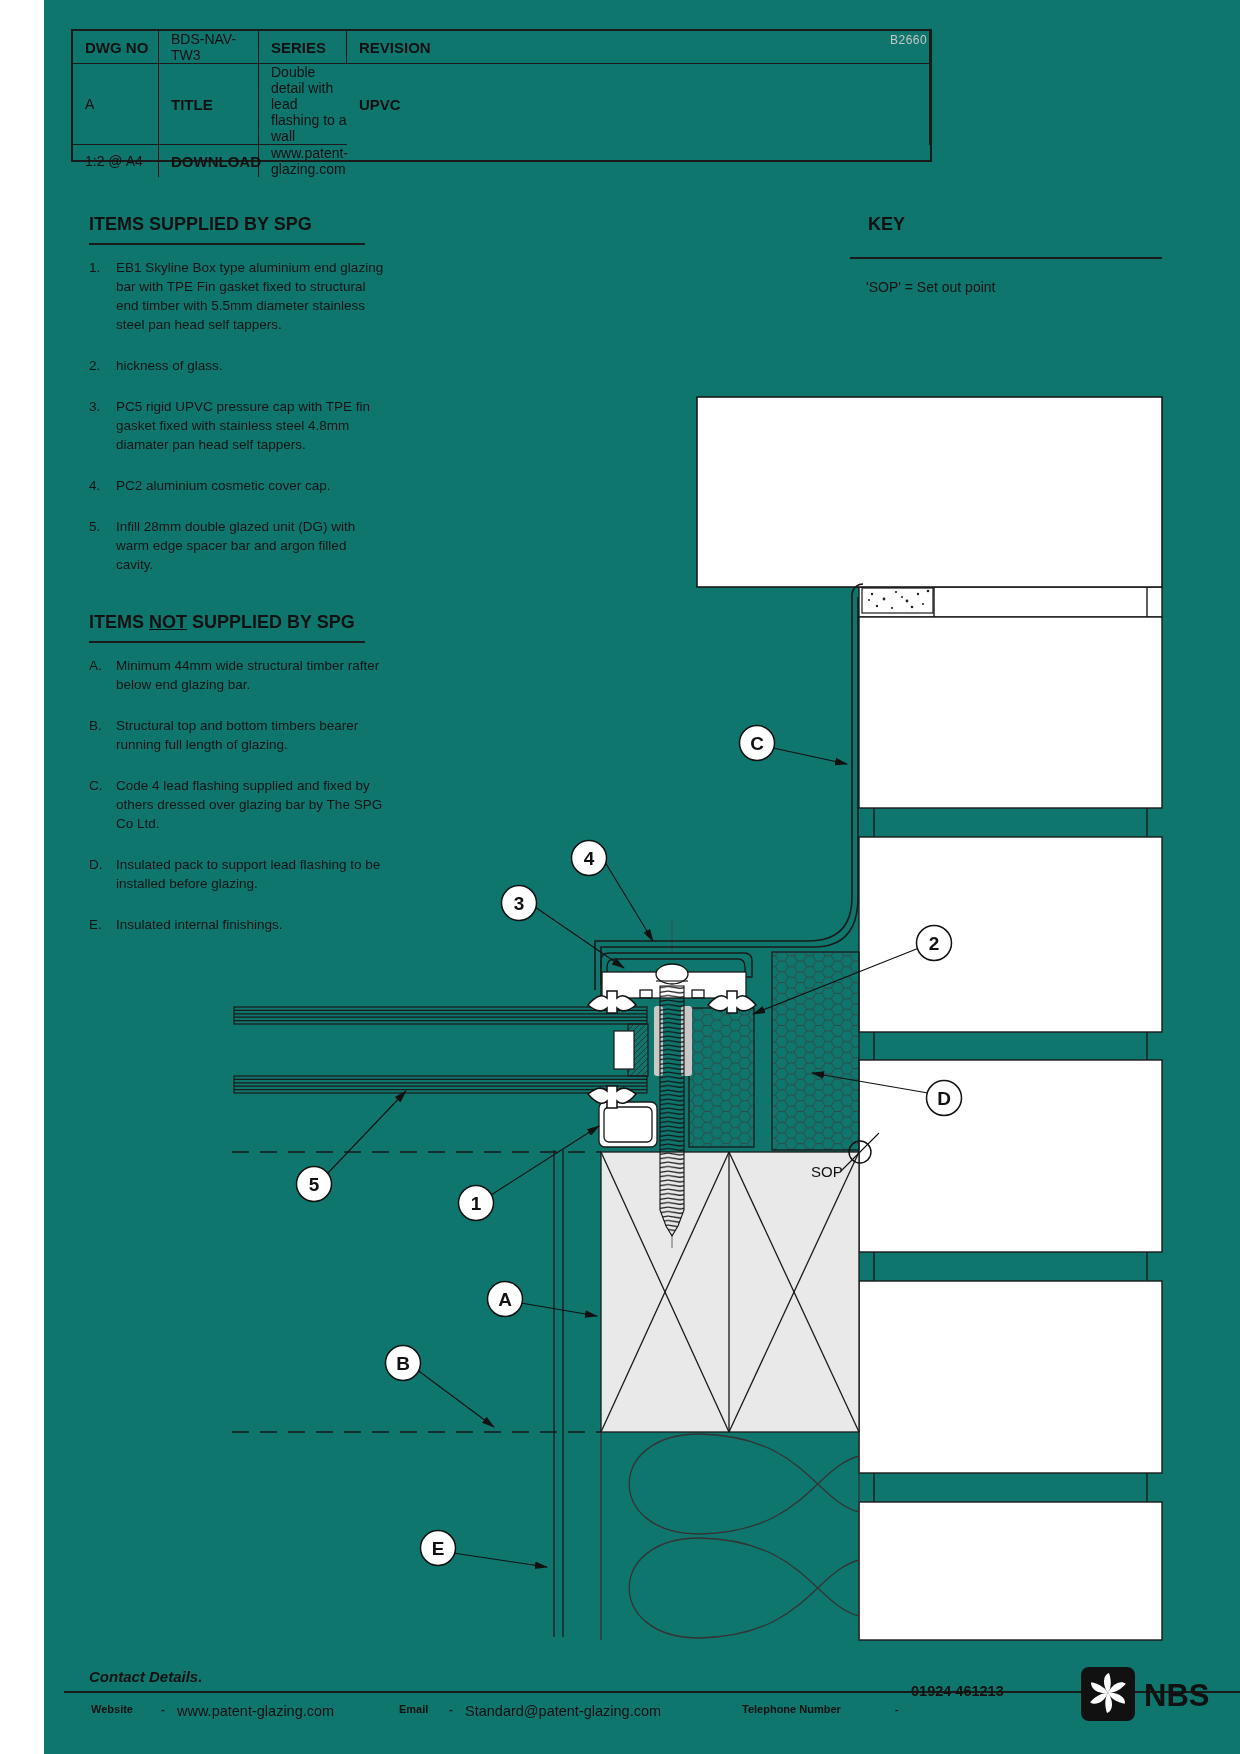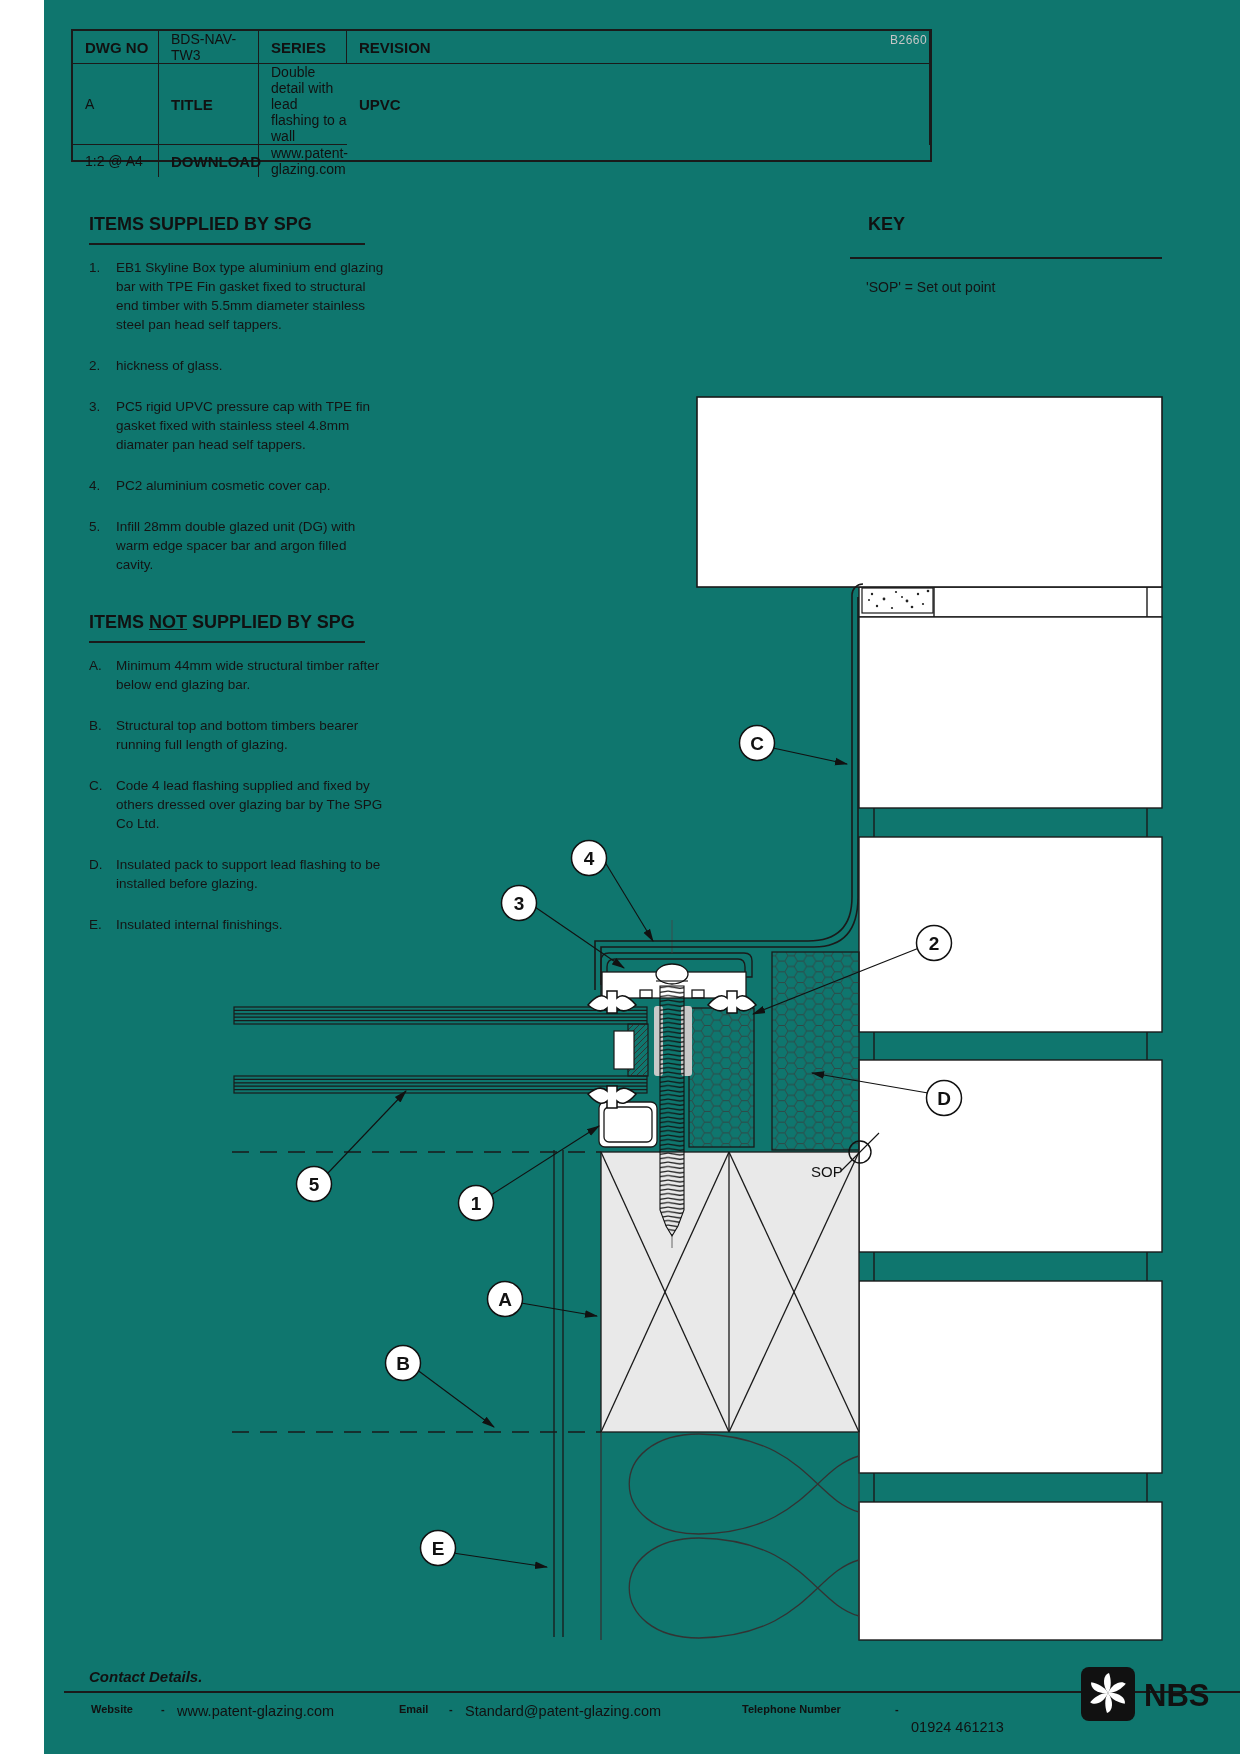--- a/index.html
+++ b/index.html
@@ -326,21 +326,21 @@
   <div class="abs contact-label" style="left:45px;top:1668px;font-size:15px;font-style:italic;">Contact Details.</div>
   <div class="abs rule-dark" style="left:20px;top:1691px;width:1200px;"></div>
   <div class="abs contact-label" style="left:47px;top:1703px;">Website</div>
   <div class="abs contact-label" style="left:117px;top:1703px;">-</div>
   <div class="abs contact-val" style="left:133px;top:1703px;">www.patent-glazing.com</div>
   <div class="abs contact-label" style="left:355px;top:1703px;">Email</div>
   <div class="abs contact-label" style="left:405px;top:1703px;">-</div>
   <div class="abs contact-val" style="left:421px;top:1703px;">Standard@patent-glazing.com</div>
   <div class="abs contact-label" style="left:698px;top:1703px;">Telephone Number</div>
   <div class="abs contact-label" style="left:851px;top:1703px;">-</div>
-  <div class="abs contact-val" style="left:867px;top:1719px;">01924 461213</div>
+  <div class="abs contact-val" style="left:867px;top:1683px;font-weight:bold;">01924 461213</div>
 
   <svg class="abs" style="left:1036px;top:1666px;" width="56" height="56" viewBox="0 0 56 56">
     <rect x="1" y="1" width="54" height="54" rx="8" fill="#111"></rect>
     <g fill="#fff">
       <path d="M28,27 C22,19 23,9 29,7 C31,13 32,21 28,27 Z"></path>
       <path transform="rotate(60 28 27)" d="M28,27 C22,19 23,9 29,7 C31,13 32,21 28,27 Z"></path>
       <path transform="rotate(120 28 27)" d="M28,27 C22,19 23,9 29,7 C31,13 32,21 28,27 Z"></path>
       <path transform="rotate(180 28 27)" d="M28,27 C22,19 23,9 29,7 C31,13 32,21 28,27 Z"></path>
       <path transform="rotate(240 28 27)" d="M28,27 C22,19 23,9 29,7 C31,13 32,21 28,27 Z"></path>
       <path transform="rotate(300 28 27)" d="M28,27 C22,19 23,9 29,7 C31,13 32,21 28,27 Z"></path>

